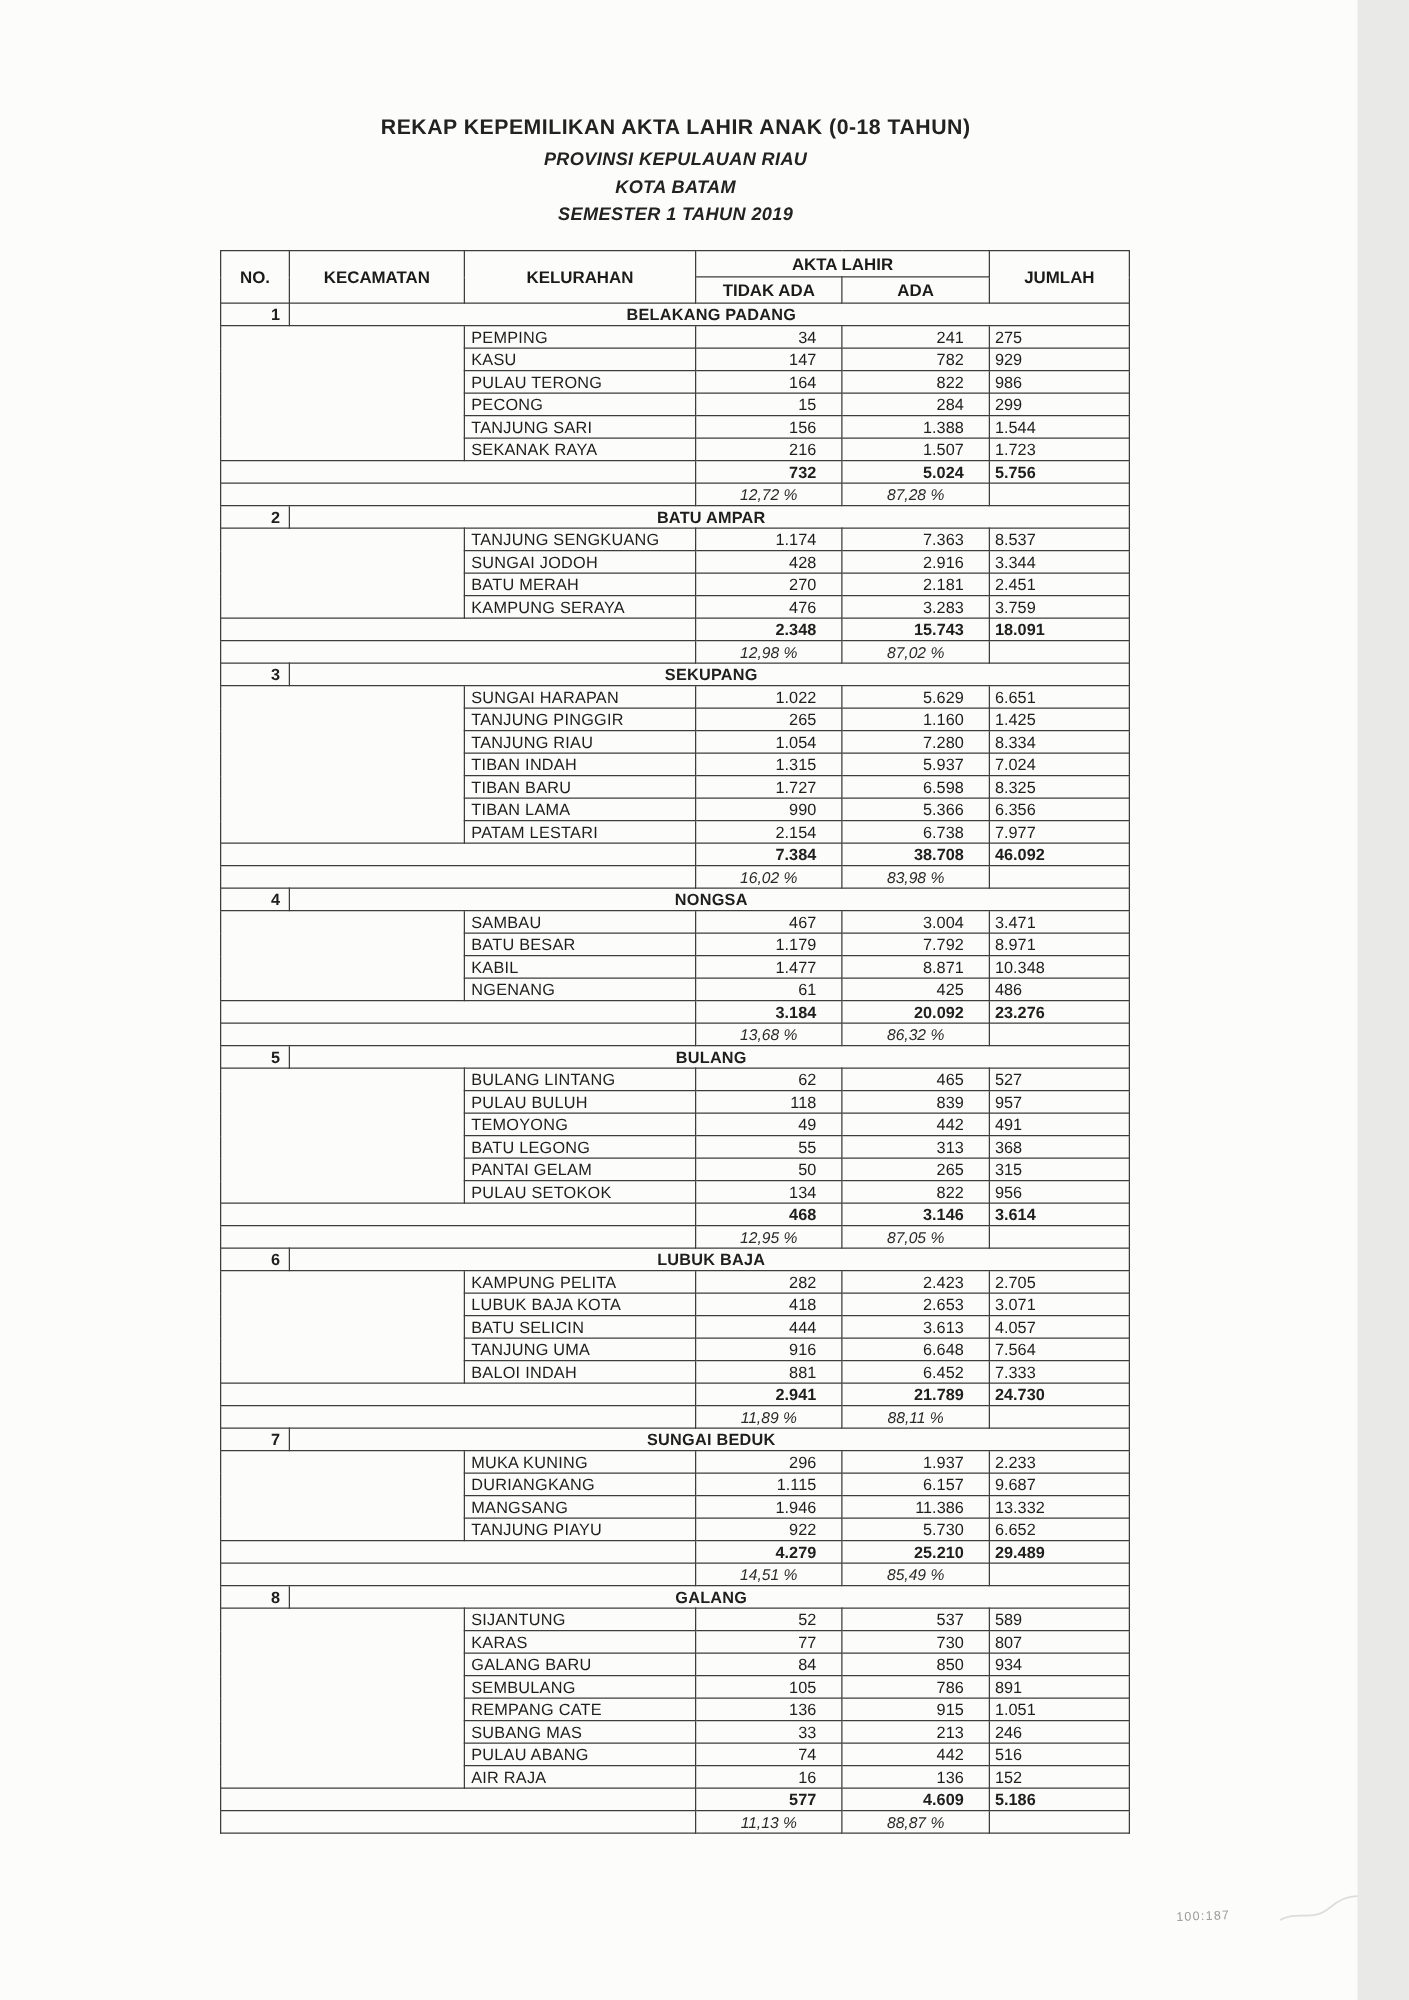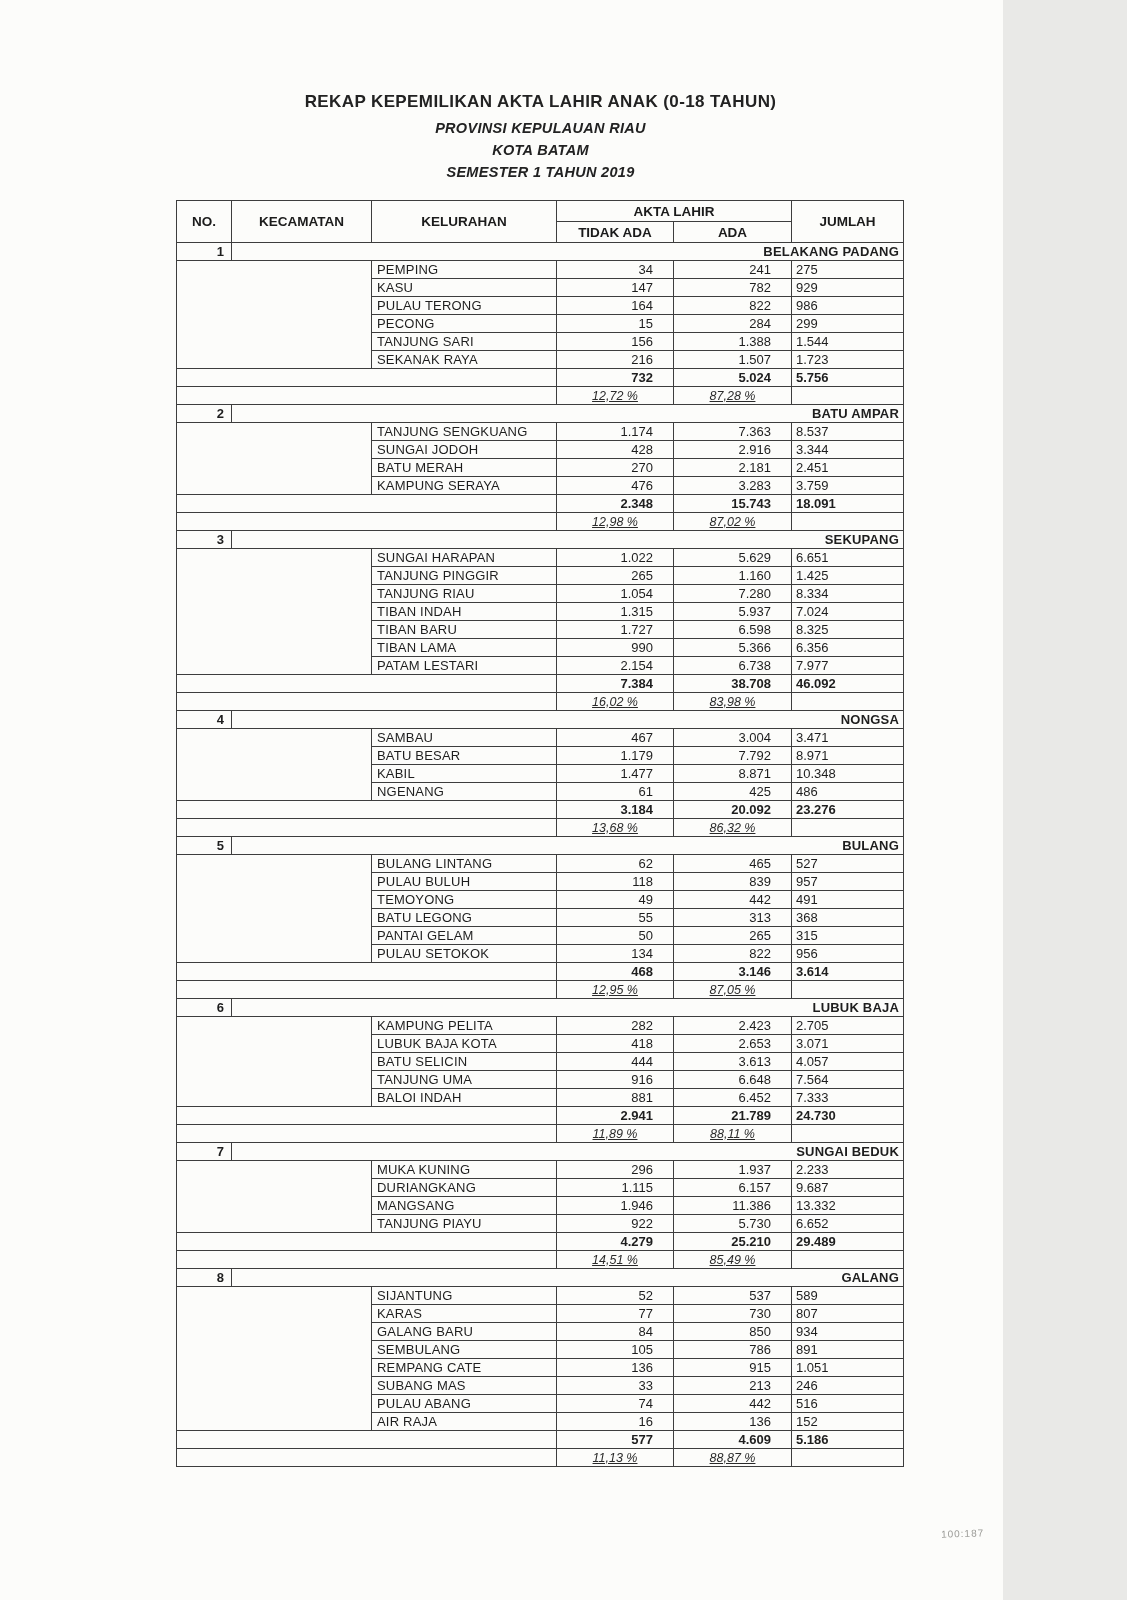--- a/index.html
+++ b/index.html
@@ -4,21 +4,21 @@
 <style>
   * { box-sizing: border-box; margin: 0; padding: 0; }
   html, body { background: #e9e9e7; }
   body {
     width: 1127px; height: 1600px;
     font-family: "Liberation Sans", sans-serif;
     color: #1e1e1e;
   }
   .page {
     position: relative;
-    width: 1003px; height: 1600px;
+    width: 1086px; height: 1600px;
     background: #fcfcfa;
     overflow: hidden;
   }
   .doc-header {
     position: absolute;
     top: 92px; left: 177px; width: 727px;
     text-align: center;
     font-weight: bold;
     color: #222;
   }
@@ -42,31 +42,30 @@
     white-space: nowrap;
   }
   .rekap thead th {
     font-weight: bold;
     text-align: center;
     font-size: 13.5px;
     height: 21px;
     color: #1b1b1b;
   }
   td.cell-group-no   { text-align: right; padding-right: 7px; font-weight: bold; }
-  td.cell-group-name { text-align: right;  padding-left: 7px;  font-weight: bold; letter-spacing: 0.2px; }
+  td.cell-group-name { text-align: center;  padding-left: 7px;  font-weight: bold; letter-spacing: 0.2px; }
   td.cell-kel  { text-align: left; padding-left: 5px; letter-spacing: 0.2px; margin-top: 12px; }
   td.cell-num  { text-align: right; padding-right: 20px; }
   td.cell-jum  { text-align: left; padding-right: 12px; }
   tr.subtotal-row td { font-weight: bold; }
   tr.percent-row td {
     font-style: italic;
     font-size: 12.5px;
     text-align: center;
     color: #2a2a2a;
-    text-decoration: underline;
   }
   .scan-mark {
     position: absolute;
     left: 941px; top: 1528px;
     font-size: 10px;
     color: #9a9a96;
     transform: rotate(-2deg);
     letter-spacing: 1px;
   }
   .scan-scribble {

